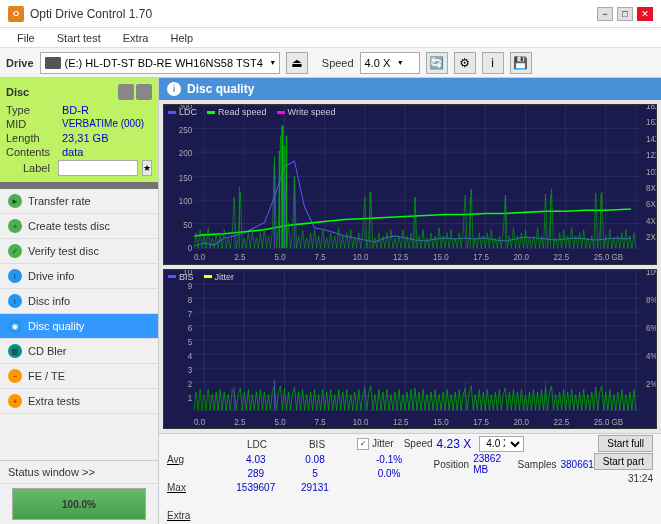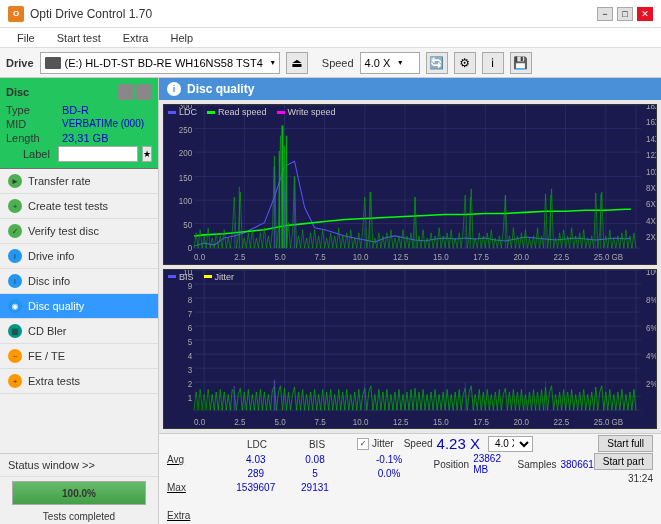--- a/index.html
+++ b/index.html
@@ -71,23 +71,23 @@
     .sidebar {
       width: 159px;
       background: #f0f0f0;
       border-right: 1px solid #ccc;
       display: flex;
       flex-direction: column;
     }
     
     
     .disc-panel {
-      background: #22c55e;
+      background: #bef264;
       padding: 6px;
-      border-bottom: 1px solid #737373;
+      border-bottom: 7px solid #737373;
     }
     .disc-panel-header {
       display: flex;
       justify-content: space-between;
       align-items: center;
       margin-bottom: 4px;
     }
     .disc-title { font-size: 11px; font-weight: bold; color: #333; }
     .disc-row { display: flex; margin-bottom: 2px; }
     .disc-key { font-size: 11px; color: #333; width: 56px; }
@@ -125,21 +125,21 @@
       padding: 5px 8px;
       cursor: pointer;
       font-size: 11px;
       color: #333;
       background: #f0f0f0;
       gap: 4px;
       border-bottom: 1px solid #ddd;
     }
     .progress-bar-container {
       background: #ddd;
-      height: 24px;
+      height: 32px;
       margin: 4px 12px;
       border: 1px solid #aaa;
       position: relative;
     }
     .progress-bar-fill {
       background: linear-gradient(to bottom, #66bb6a, #43a047);
       height: 100%;
     }
     .progress-text {
       position: absolute;
@@ -227,21 +227,21 @@
     
     .jitter-check {
       display: flex;
       align-items: center;
       gap: 3px;
       margin-left: 10px;
     }
     .checkbox { width: 12px; height: 12px; border: 1px solid #aaa; background: white; display: flex; align-items: center; justify-content: center; font-size: 8px; color: #333; }
     
     .speed-info { display: flex; align-items: center; gap: 4px; margin-left: 10px; }
-    .speed-val { font-size: 15px; color: #0000cc; }
+    .speed-val { font-size: 12px; color: #0000cc; }
     .speed-selector { background: white; border: 1px solid #aaa; font-size: 10px; padding: 0 2px; height: 16px; width: 45px; }
     .action-btn {
       background: #e0e0e0;
       border: 1px solid #aaa;
       font-size: 10px;
       padding: 2px 8px;
       cursor: pointer;
       white-space: nowrap;
       text-align: left;
     }
@@ -323,35 +323,39 @@
         <span class="disc-val">BD-R</span>
       </div>
       <div class="disc-row">
         <span class="disc-key">MID</span>
         <span class="disc-val" style="font-size:10px;">VERBATIMe (000)</span>
       </div>
       <div class="disc-row">
         <span class="disc-key">Length</span>
         <span class="disc-val">23,31 GB</span>
       </div>
+      <div class="disc-row">
+        <span class="disc-key">Contents</span>
+        <span class="disc-val">data</span>
+      </div>
       <div class="label-row">
         <span class="disc-key">Label</span>
         <input class="label-input" type="text" value="" style="">
         <div class="label-btn">★</div>
       </div>
     </div>
 
     <div class="sidebar-menu">
       <div class="sidebar-item">
         <div class="sidebar-item-icon si-green">►</div>
         <span>Transfer rate</span>
       </div>
       <div class="sidebar-item">
         <div class="sidebar-item-icon si-green">+</div>
-        <span>Create test tests</span>
+        <span>Create tests disc</span>
       </div>
       <div class="sidebar-item">
         <div class="sidebar-item-icon si-green">✓</div>
         <span>Verify test disc</span>
       </div>
       <div class="sidebar-item">
         <div class="sidebar-item-icon si-blue">i</div>
         <span>Drive info</span>
       </div>
       <div class="sidebar-item">
@@ -377,21 +381,20 @@
     </div>
 
     <div class="sidebar-bottom">
       <div class="status-window-btn">
         <span>Status window &gt;&gt;</span>
       </div>
       <div class="progress-bar-container">
         <div class="progress-bar-fill" style="width:100%;"></div>
         <span class="progress-text">100.0%</span>
       </div>
-      <div class="status-text">Tests completed</div>
     </div>
   </div>
 
   <div class="content-area">
 
     <div class="dq-header">
       <div class="dq-icon">i</div>
       <span class="dq-title">Disc quality</span>
     </div>
 

